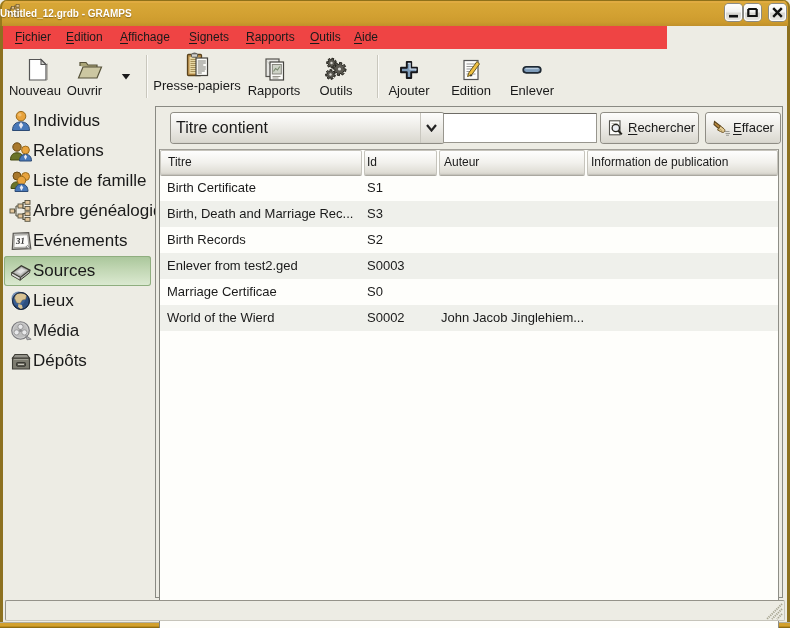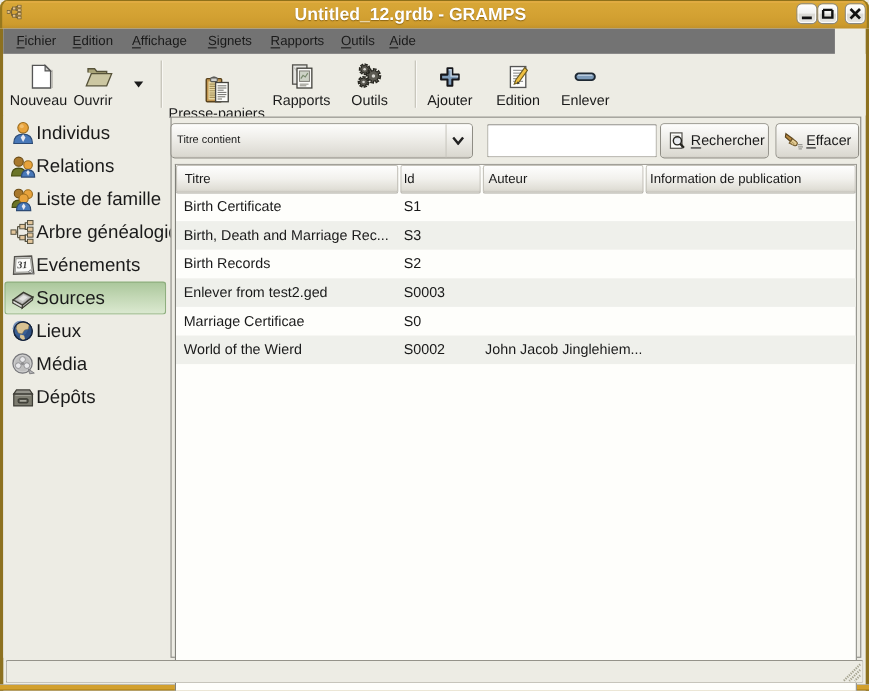--- a/index.html
+++ b/index.html
@@ -2,31 +2,31 @@
 <html><head><meta charset="utf-8"><style>
 *{margin:0;padding:0;box-sizing:border-box}
 html,body{width:790px;height:628px;overflow:hidden}
 body{position:relative;font-family:"Liberation Sans",sans-serif;background:#edece4;color:#1a1a1a;font-size:13px}
 .abs{position:absolute}
 
 .titlebar{position:absolute;left:0;top:0;width:790px;height:26px;
   background:linear-gradient(#8f7119 0 1px,#e0ab41 1px 3px,#d7a636 3px 20%,#d3a132 55%,#cd9b2d 85%,#c0902a 100%);
   border-radius:7px 7px 0 0;
   box-shadow:inset 2px 0 0 #97781e, inset -2px 0 0 #97781e}
-.titletext{position:absolute;left:0;right:44px;top:0;height:26px;line-height:27px;text-align:center;
-  font-weight:bold;font-size:16px;color:#fff;text-shadow:0 1px 1px rgba(90,60,0,.55)}
+.titletext{position:absolute;left:0;right:44px;top:0;height:26px;line-height:27px;text-align:left;
+  font-weight:bold;font-size:10px;color:#fff;text-shadow:0 1px 1px rgba(90,60,0,.55)}
 .wbtn{position:absolute;top:4px;width:17px;height:17px;border-radius:4px;
   background:linear-gradient(#ffffff 0%,#f2f2f0 45%,#d9d8d3 55%,#e8e7e3 100%);
   box-shadow:0 0 0 1px #8a8a85, inset 0 0 0 1px #fcfcfc}
 .borderL{position:absolute;left:0;top:26px;width:3px;bottom:0;background:#8d7120}
 .borderR{position:absolute;right:0;top:26px;width:3px;bottom:0;background:#8d7120}
 .bottomband{position:absolute;left:0;bottom:0;width:790px;height:6px;
   background:linear-gradient(#b2ae9f 0 1px,#d2a02e 1px 4px,#bb8c1e 4px 5px,#8f6c12 5px 6px)}
 
-.menubar{position:absolute;left:3px;top:26px;width:756px;height:23px;background:#737373;font-size:12px}
+.menubar{position:absolute;left:3px;top:26px;width:664px;height:23px;background:#ef4444;font-size:12px}
 .menubar span{position:absolute;top:4px}
 .menubar u{text-decoration:underline;text-underline-offset:2px}
 
 .toolbar{position:absolute;left:3px;top:49px;width:784px;height:56px;background:#edece4}
 .titem{position:absolute;text-align:center;font-size:13px}
 .titem .ic{display:block;margin:0 auto}
 .titem .lb{display:block;margin-top:1px}
 .tsep{position:absolute;top:6px;height:43px;width:2px;
   background:linear-gradient(90deg,#c9c7bd 0 1px,#fbfaf7 1px 2px)}
 
@@ -34,21 +34,21 @@
 .srow{position:absolute;left:0;width:149px;height:30px}
 .srow .sic{position:absolute;left:6px;top:3px}
 .srow .slb{position:absolute;left:30px;top:0;height:30px;line-height:30px;font-size:17px;white-space:nowrap}
 .ssel{position:absolute;left:1px;top:0;width:147px;height:30px;border-radius:3px;
   background:linear-gradient(#a9c69a 0%,#c2d7b4 45%,#dcead2 100%);
   box-shadow:inset 0 0 0 1px #8fae7f}
 
 .content{position:absolute;left:155px;top:106px;width:628px;height:492px;
   border:1px solid #8a8a83;background:#edece4}
 
-.combo{position:absolute;left:0;top:6px;width:273px;height:30px;border-radius:3px;font-size:10px;
+.combo{position:absolute;left:15px;top:6px;width:273px;height:30px;border-radius:3px;font-size:16px;
   background:linear-gradient(#fdfdfc 0%,#f0efeb 40%,#dbd9d1 95%,#d2d0c8 100%);
   box-shadow:0 0 0 1px #8f8d85}
 .combo .ct{position:absolute;left:5px;top:0;line-height:30px}
 .combo .carr{position:absolute;right:0;top:0;width:24px;height:30px;border-left:1px solid #c9c7bf}
 .entry{position:absolute;left:287px;top:6px;width:154px;height:30px;background:#fff;
   border:1px solid #98968e;border-top-color:#6e6c66;border-radius:1px}
 .fbtn{position:absolute;top:6px;height:30px;border-radius:3px;font-size:13px;
   background:linear-gradient(#fdfdfc 0%,#f0efeb 40%,#dbd9d1 95%,#d2d0c8 100%);
   box-shadow:0 0 0 1px #8f8d85}
 .fbtn .bic{position:absolute;left:7px;top:7px}
@@ -122,21 +122,21 @@
     <svg class="ic" width="26" height="24" viewBox="0 0 26 24">
       <path d="M3 8 v-3.5 h6 l2 2.5 h9 v4" fill="#aaa578" stroke="#57533a" stroke-width="1.2"></path>
       <path d="M1.5 20 L6 9 h18.5 L20 20 z" fill="#ccc7a2" stroke="#57533a" stroke-width="1.2"></path>
     </svg>
     <span class="lb" style="margin-left:-11px">Ouvrir</span>
   </div>
   <svg class="abs" style="left:118px;top:24px" width="10" height="8" viewBox="0 0 10 8">
       <path d="M0.8 1 l4.2 5.6 L9.2 1 z" fill="#1a1a1a"></path>
     </svg>
   <div class="tsep" style="left:143px"></div>
-  <div class="titem" style="left:149px;top:19px;width:90px">
+  <div class="titem" style="left:149px;top:2px;width:90px">
     <svg class="ic" width="25" height="27" viewBox="0 0 25 27">
       <rect x="2.5" y="3.5" width="14" height="21" rx="1" fill="#c09550" stroke="#5a431c" stroke-width="1.3"></rect>
       <rect x="4.5" y="6" width="10" height="16.5" fill="#e7d8a4"></rect>
       <path d="M5.5 8.5h8M5.5 10.5h8M5.5 12.5h8M5.5 14.5h8M5.5 16.5h8M5.5 18.5h8M5.5 20.5h8" stroke="#a8925a" stroke-width="1"></path>
       <path d="M7 4 a2.6 2.6 0 0 1 5 0" fill="none" stroke="#666" stroke-width="1.4"></path>
       <rect x="6.5" y="2.8" width="6" height="3.4" rx="0.8" fill="#d2d2ce" stroke="#5a5a56" stroke-width="1"></rect>
       <rect x="11" y="7" width="11.5" height="17.5" fill="#fdfdfa" stroke="#44433e" stroke-width="1.2"></rect>
       <path d="M12.8 10h8M12.8 12h8M12.8 14h5.5M12.8 16h8M12.8 18h8M12.8 20h7M12.8 22h4" stroke="#6e6d68" stroke-width="0.9"></path>
     </svg>
     <span class="lb" style="margin-top:0">Presse-papiers</span>

